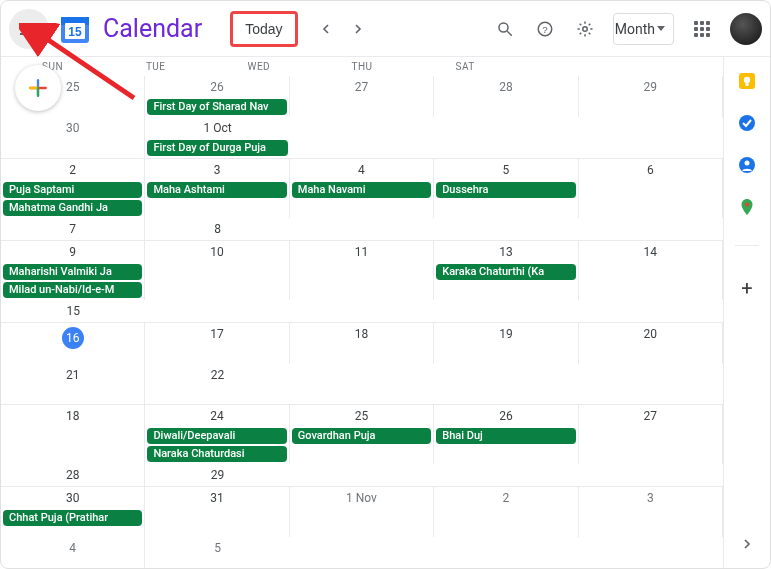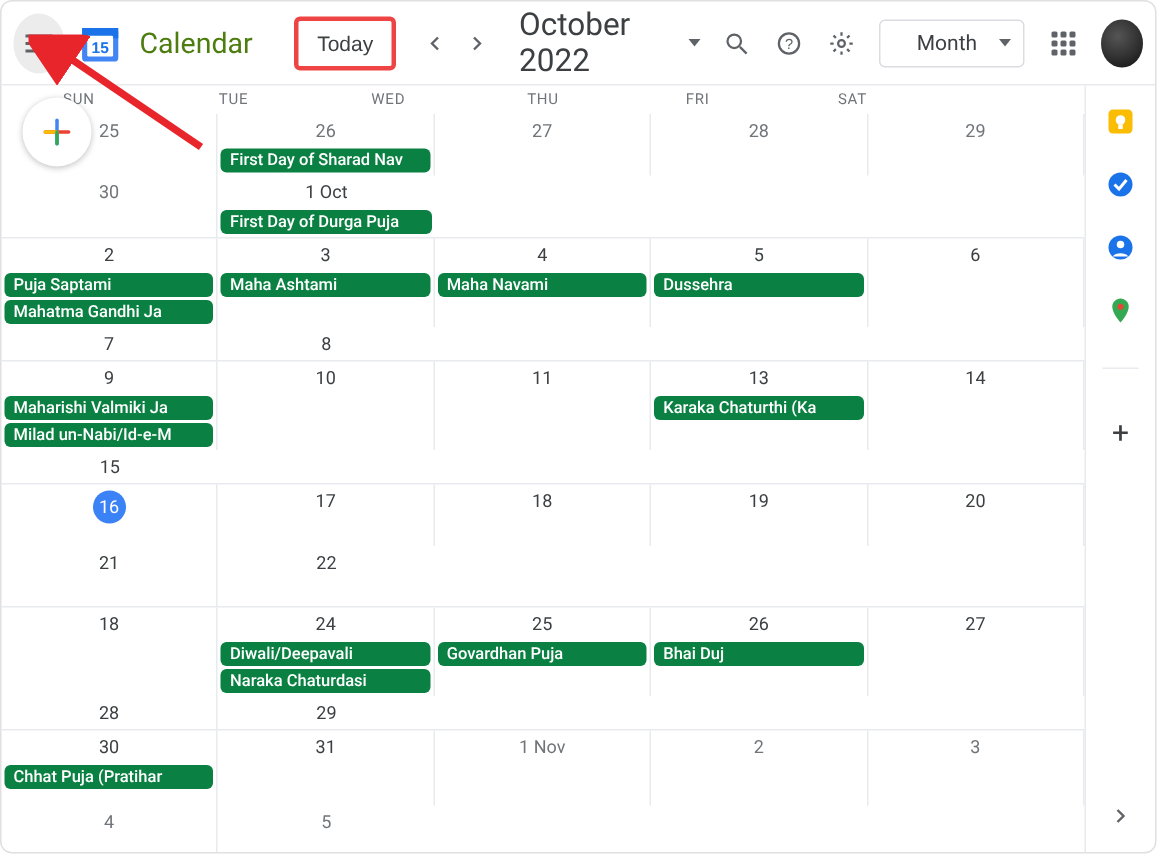--- a/index.html
+++ b/index.html
@@ -32,22 +32,22 @@
     display: flex; align-items: center; justify-content: center;
     cursor: pointer;
   }
   .hamburger { width: 18px; height: 12px; position: relative; }
   .hamburger span { position: absolute; left: 0; width: 100%; height: 2px; background: #5f6368; }
   .hamburger span:nth-child(1){top:0;} .hamburger span:nth-child(2){top:5px;} .hamburger span:nth-child(3){top:10px;}
   .logo {
     width: 32px; height: 32px; margin-left: 6px;
   }
   .app-title {
-    font-size: 19px;
-    color: #4d7c0f;
+    font-size: 25px;
+    color: #6d28d9;
     margin-left: 8px;
     margin-right: 24px;
   }
   .today-btn {
     border: 3px solid #ef4444;
     border-radius: 4px;
     padding: 7px 12px;
     font-size: 14px;
     color: #3c4043;
     background: #fff;
@@ -72,26 +72,26 @@
   .icon-btn {
     width: 36px; height: 36px;
     display: flex; align-items: center; justify-content: center;
     border-radius: 50%;
     cursor: pointer;
     color: #5f6368;
   }
   .view-btn {
     border: 1px solid #dadce0;
     border-radius: 4px;
-    padding: 7px 8px 7px 24px;
+    padding: 7px 8px 7px 1px;
     font-size: 14px;
     color: #3c4043;
     background: #fff;
     cursor: pointer;
-    display: flex; align-items: center; gap: 15px;
+    display: flex; align-items: center; gap: 2px;
     margin: 0 6px;
   }
   .apps-grid {
     width: 16px; height: 16px;
     display: grid;
     grid-template-columns: repeat(3, 4px);
     grid-template-rows: repeat(3, 4px);
     gap: 2px;
   }
   .apps-grid span { background: #5f6368; border-radius: 1px; }
@@ -259,24 +259,20 @@
   <div class="nav-btn">
     <svg width="10" height="10" viewBox="0 0 10 10">
         <path d="M7 1 L3 5 L7 9" stroke="#5f6368" stroke-width="1.6" fill="none"></path>
       </svg>
   </div>
   <div class="nav-btn">
     <svg width="10" height="10" viewBox="0 0 10 10">
         <path d="M3 1 L7 5 L3 9" stroke="#5f6368" stroke-width="1.6" fill="none"></path>
       </svg>
   </div>
-  <div class="month-label">
-    <span>October 2022</span>
-    <span class="caret-down"></span>
-  </div>
   <div class="spacer"></div>
   <div class="icon-btn">
     <svg width="18" height="18" viewBox="0 0 24 24">
         <circle cx="10" cy="10" r="6" stroke="#5f6368" stroke-width="2" fill="none"></circle>
         <line x1="15" y1="15" x2="21" y2="21" stroke="#5f6368" stroke-width="2"></line>
       </svg>
   </div>
   <div class="icon-btn">
     <svg width="18" height="18" viewBox="0 0 24 24">
         <circle cx="12" cy="12" r="9" stroke="#5f6368" stroke-width="2" fill="none"></circle>
@@ -319,21 +315,20 @@
         <path d="M8 18h10" stroke="#fbbc04" stroke-width="3" stroke-linecap="round"></path>
         <path d="M18 18v10" stroke="#34a853" stroke-width="3" stroke-linecap="round"></path>
       </svg>
     </div>
 
     <div class="day-headers" id="dh-row">
         <div class="day-header">SUN</div>
         <div class="day-header">TUE</div>
         <div class="day-header">WED</div>
         <div class="day-header">THU</div>
-        <div class="day-header">FRI</div>
         <div class="day-header">SAT</div>
       </div>
     <div class="weeks" id="weeks">
         <div class="week">
           <div class="cell">
             <div class="daynum dim">25</div>
           </div>
           <div class="cell">
             <div class="daynum dim">26</div>
             <div class="event">First Day of Sharad Nav</div>

